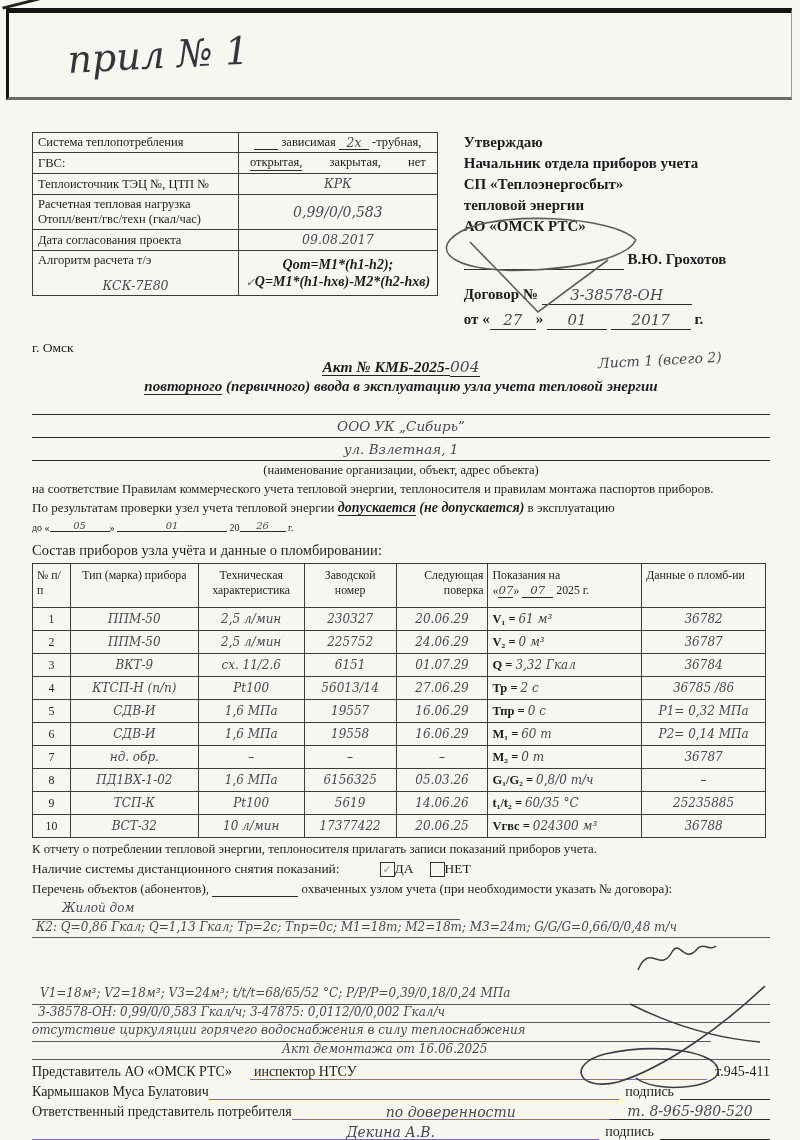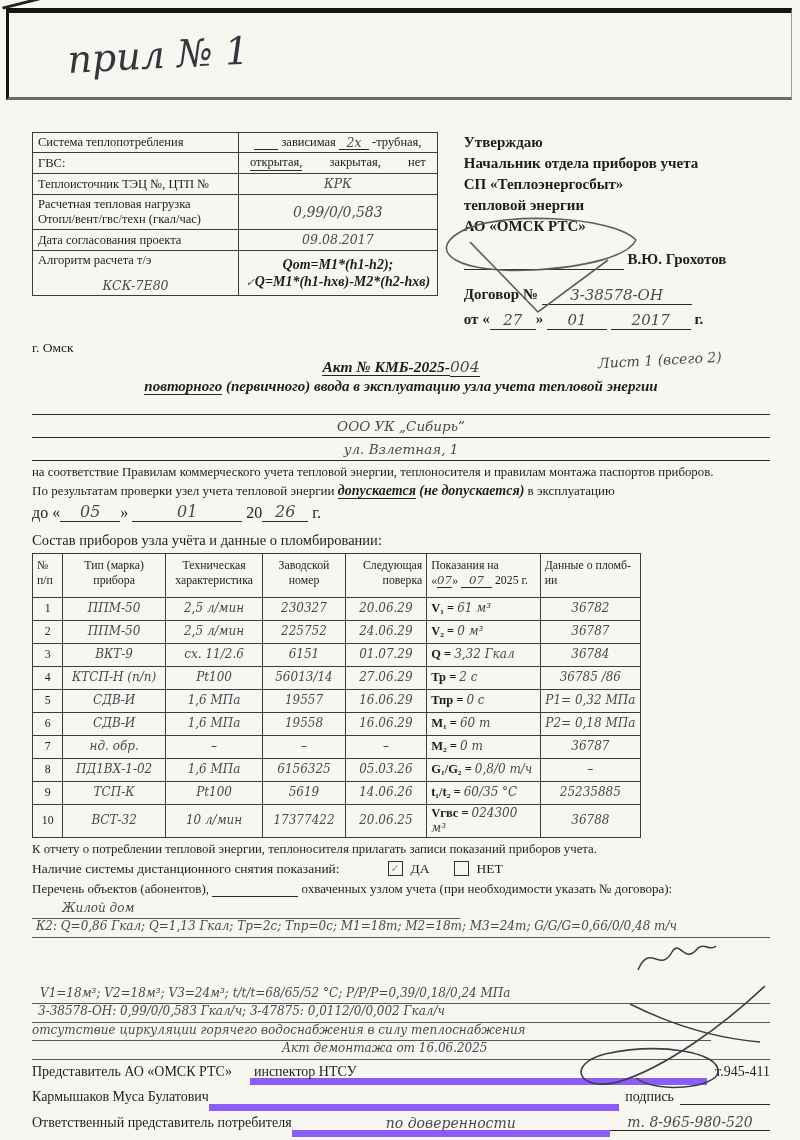--- a/index.html
+++ b/index.html
@@ -39,42 +39,42 @@
   .subtitle{font-size:15px;font-weight:bold;font-style:italic;margin-top:2px;}
   
   .introline{display:flex;font-size:13px;margin-top:5px;align-items:flex-end;}
   .introline .bl{flex:1;}
   .centerline{border-bottom:1px solid #2b2b2b;text-align:center;font-size:13.5px;height:19px;margin-top:3px;}
   .caption{text-align:center;font-size:12.5px;margin-top:2px;}
   .para{font-size:12.8px;margin-top:4px;}
   .resline{font-size:13px;margin-top:3px;}
   .res-yes{font-weight:bold;font-style:italic;border-bottom:1px solid #222;font-size:14px;}
   .res-no{font-weight:bold;font-style:italic;font-size:14px;}
-  .until{font-size:16px;margin-top:5px;}
+  .until{font-size:10px;margin-top:5px;}
   .sect{font-size:14.5px;margin-top:10px;}
   
-  table.eq{border-collapse:collapse;width:609px;margin-top:4px;font-size:11.8px;}
+  table.eq{border-collapse:collapse;width:734px;margin-top:4px;font-size:11.8px;}
   table.eq th,table.eq td{border:1px solid #3c3c3c;padding:1px 4px;}
   table.eq th{font-weight:normal;text-align:left;vertical-align:top;padding-top:4px;height:38px;}
   table.eq td{height:20px;}
   td.c{text-align:center;}
   .rlabel{font-weight:bold;font-size:12.5px;}
   .hv{font-size:12px;}
   
   .noteline{font-size:12.8px;margin-top:4px;}
-  .remote{display:flex;align-items:center;gap:8px;font-size:13.5px;margin-top:4px;}
+  .remote{display:flex;align-items:center;font-size:13.5px;margin-top:4px;}
   .cb{width:13px;height:13px;border:1.6px solid #333;display:inline-flex;align-items:center;
       justify-content:center;font-size:11px;color:#8a8f96;margin-left:16px;}
   .cb.first{margin-left:40px;}
   .listline{font-size:13px;margin-top:4px;}
   .hand-lines{margin-top:4px;}
   .hline{border-bottom:1px solid #55585c;height:17.5px;font-size:12px;white-space:nowrap;overflow:hidden;}
   
   .sig{font-size:14px;margin-top:4px;display:flex;}
-  .sig .grow{flex:1;border-bottom:7px solid #8b5cf6;height:1.05em;text-align:center;}
+  .sig .grow{flex:1;border-bottom:1px solid #8b5cf6;height:1.05em;text-align:center;}
   svg.sigsvg{position:absolute;pointer-events:none;}
 </style>
 </head>
 <body>
 
 <div class="page">
 
   <div class="corner-slash"></div>
   <div class="topbox">
     <div class="hand note">прил № 1</div>
@@ -165,20 +165,21 @@
       <div class="subtitle">
         <span class="u">повторного</span><span> (первичного) ввода в эксплуатацию узла учета тепловой энергии</span>
       </div>
     </div>
 
     <div class="introline">
       <span class="bl"></span>
     </div>
     <div class="centerline"><span class="hand">ООО  УК „Сибирь”</span></div>
     <div class="centerline"><span class="hand">ул. Взлетная, 1</span></div>
+    <div class="caption">(наименование организации, объект, адрес объекта)</div>
 
     <div class="para">на соответствие Правилам коммерческого учета тепловой энергии, теплоносителя и правилам монтажа паспортов приборов.</div>
     <div class="resline">
       <span>По результатам проверки узел учета тепловой энергии </span><span class="res-yes">допускается</span>
       <span class="res-no">(не допускается)</span><span> в эксплуатацию</span>
     </div>
     <div class="until">
       <span>до «</span><span class="bl" style="width:60px"><span class="hand">05</span></span><span>»</span>
       <span class="bl" style="width:110px"><span class="hand">01</span></span>
       <span>20</span><span class="bl" style="width:46px"><span class="hand">26</span></span>
@@ -261,21 +262,21 @@
             <td><span class="rlabel">Тпр =</span> <span class="hand hv">0 с</span></td>
             <td class="c"><span class="hand hv">Р1= 0,32 МПа</span></td>
           </tr>
           <tr>
             <td class="c">6</td>
             <td class="c"><span class="hand hv">СДВ-И</span></td>
             <td class="c"><span class="hand hv">1,6 МПа</span></td>
             <td class="c"><span class="hand hv">19558</span></td>
             <td class="c"><span class="hand hv">16.06.29</span></td>
             <td><span class="rlabel">М₁ =</span> <span class="hand hv">60 т</span></td>
-            <td class="c"><span class="hand hv">Р2= 0,18 МПа</span></td>
+            <td class="c"><span class="hand hv">Р2= 0,14 МПа</span></td>
           </tr>
           <tr>
             <td class="c">7</td>
             <td class="c"><span class="hand hv">нд. обр.</span></td>
             <td class="c"><span class="hand hv">–</span></td>
             <td class="c"><span class="hand hv">–</span></td>
             <td class="c"><span class="hand hv">–</span></td>
             <td><span class="rlabel">М₂ =</span> <span class="hand hv">0 т</span></td>
             <td class="c"><span class="hand hv">36787</span></td>
           </tr>

